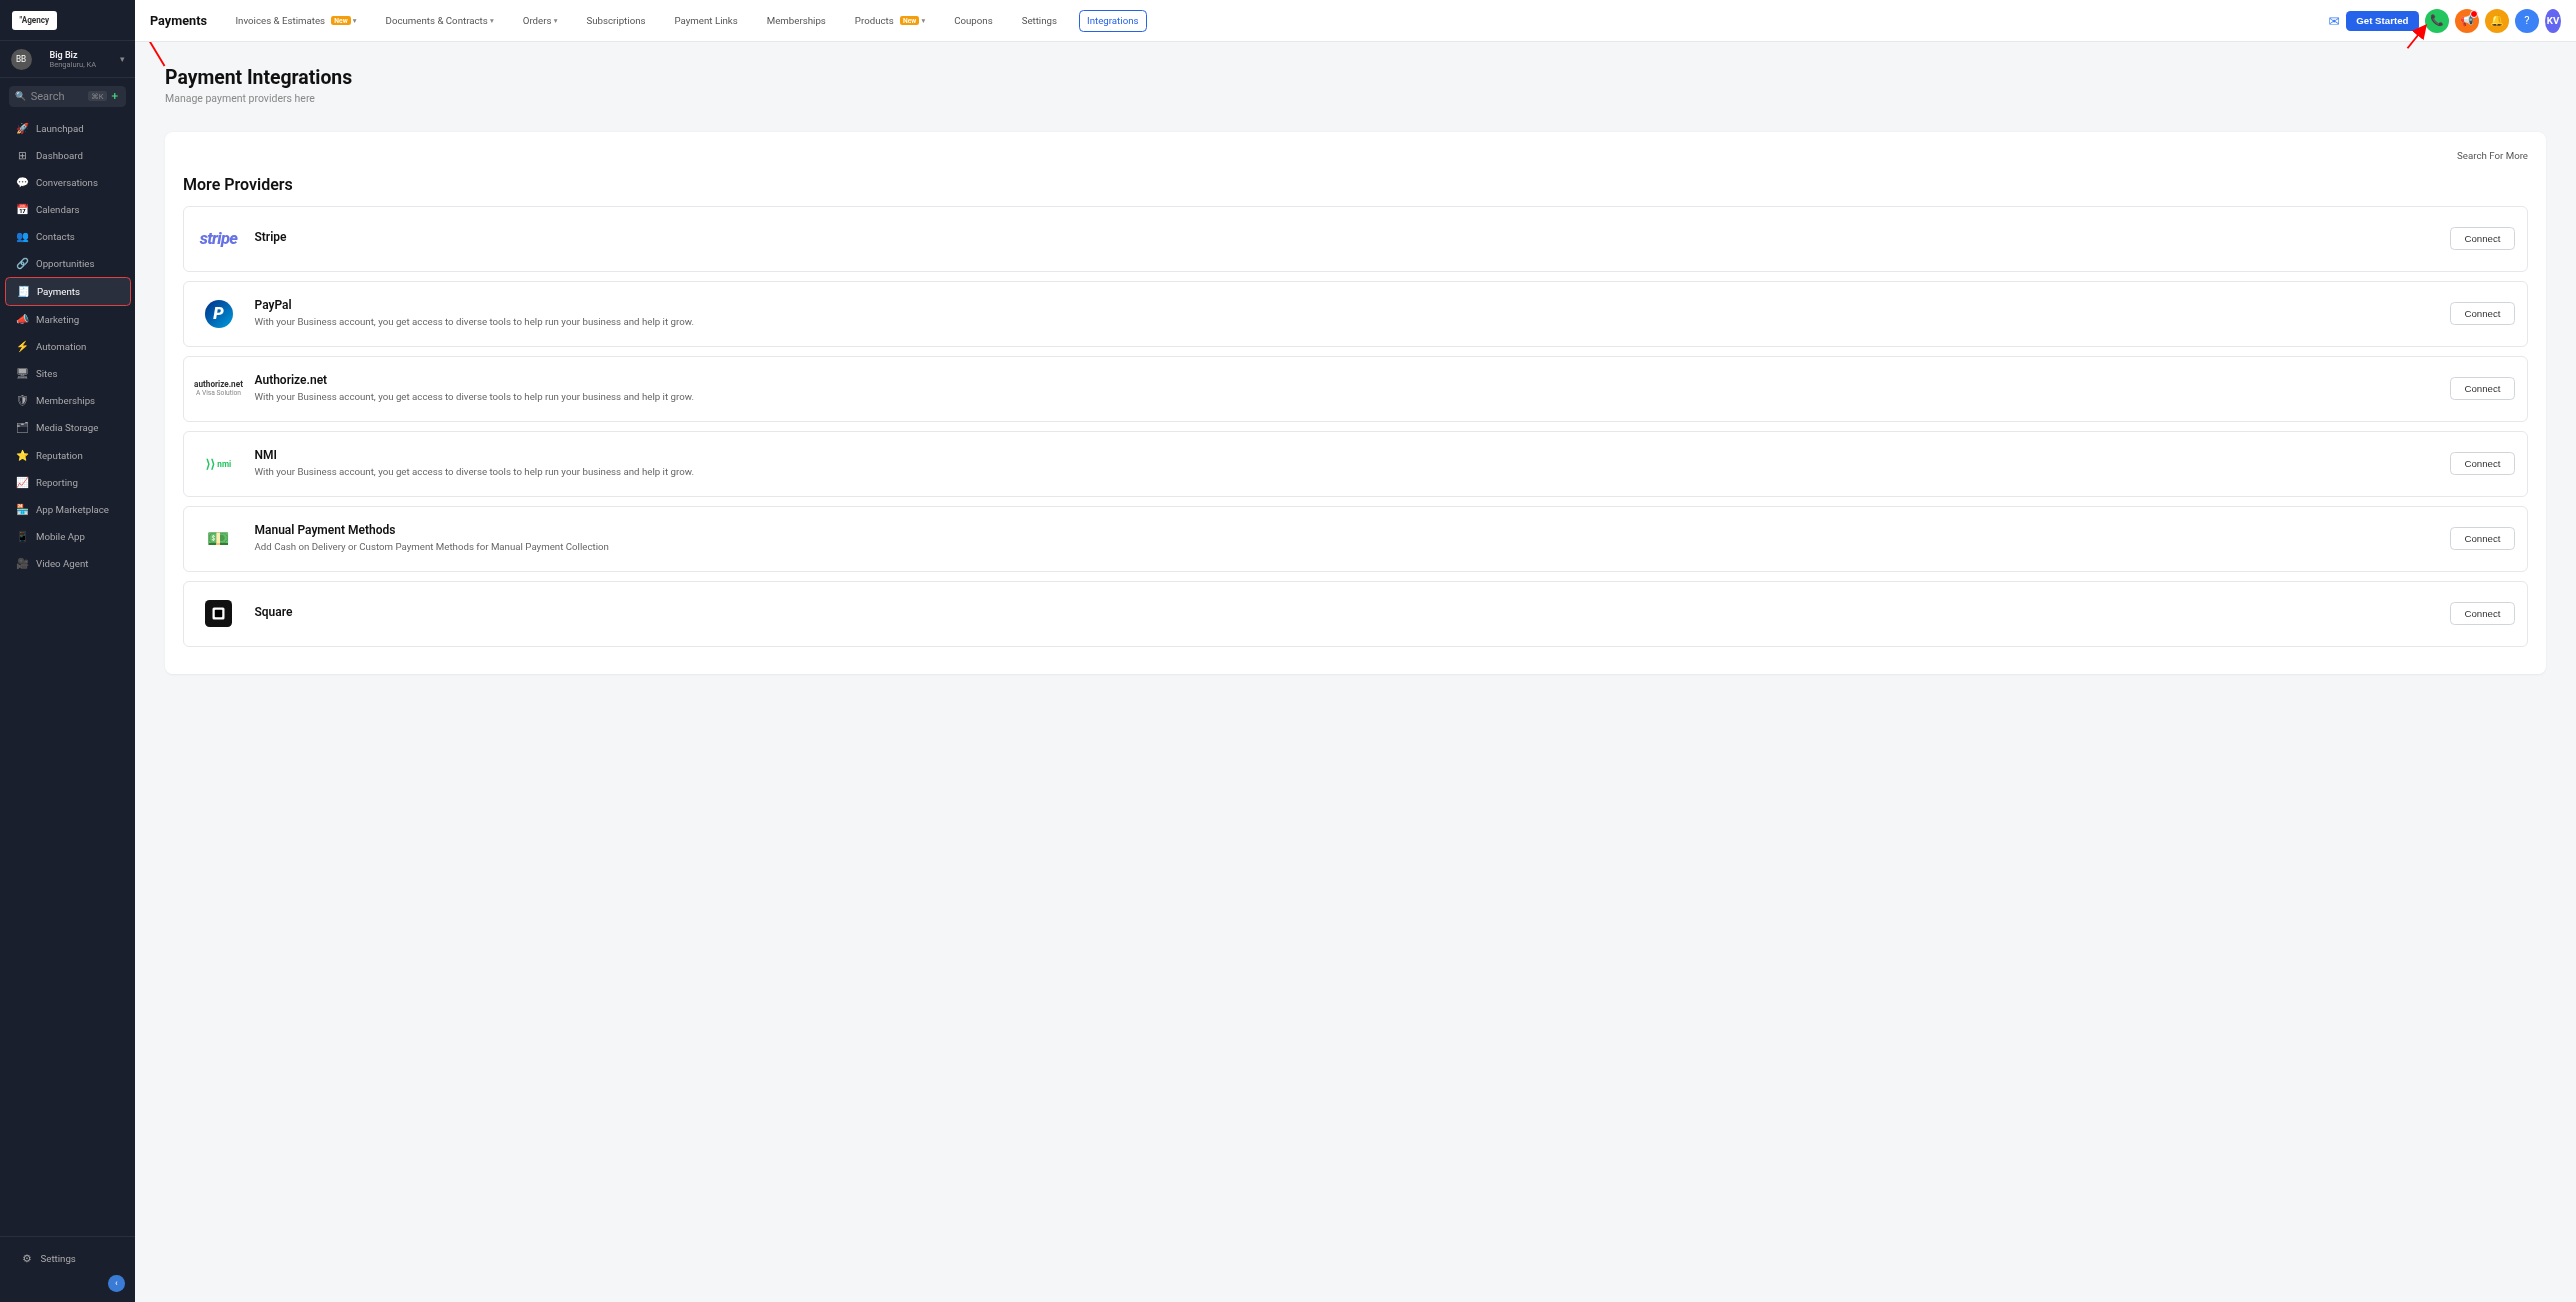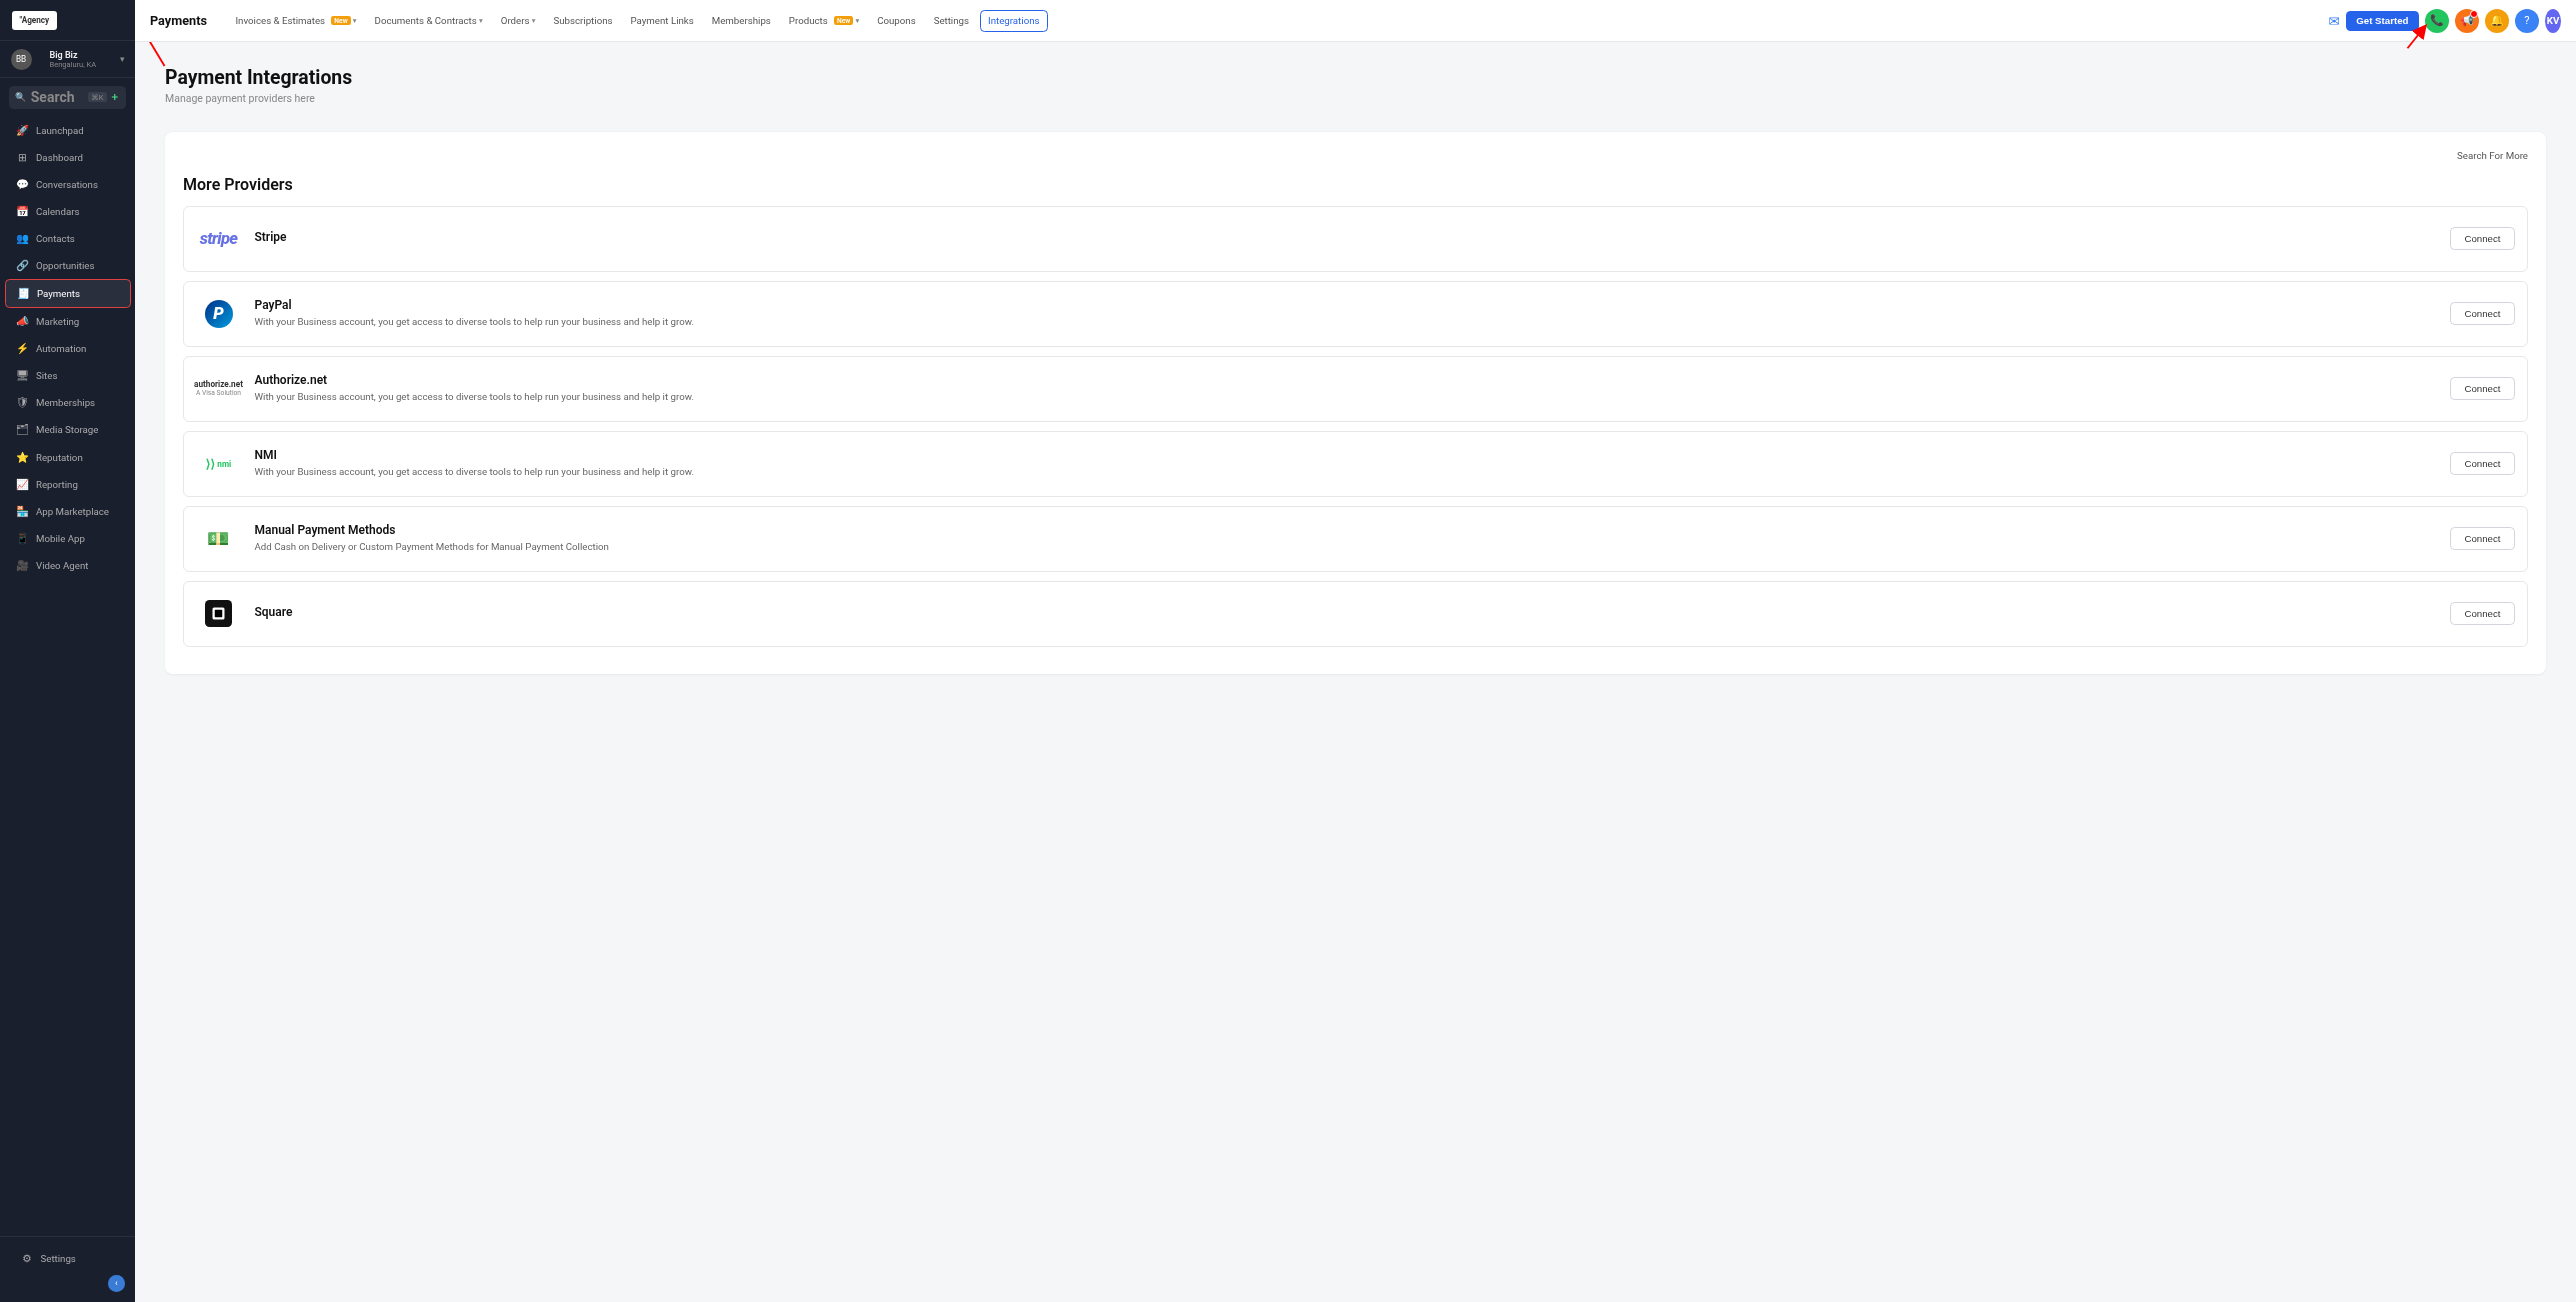--- a/index.html
+++ b/index.html
@@ -57,21 +57,21 @@
     .search-bar {
       display: flex;
       align-items: center;
       margin: 7.5px 9px;
       background: #2a2f3e;
       border-radius: 4.5px;
       padding: 3.7px 6px;
       cursor: pointer;
     }
     .search-bar-icon { color: #888; font-size: 9px; margin-right: 4.5px; }
-    .search-bar-text { color: #888; font-size: 14px; flex: 1; font-weight: bold; }
+    .search-bar-text { color: #888; font-size: 11px; flex: 1; }
     .search-bar-kbd {
       background: #3a3f4e;
       color: #888;
       font-size: 7.5px;
       padding: 0.7px 3px;
       border-radius: 2.2px;
       margin-right: 3px;
     }
     .search-bar-plus {
       color: #4ade80;
@@ -133,21 +133,21 @@
     .top-nav-title {
       font-size: 12.7px;
       font-weight: 700;
       color: #111;
       margin-right: 21px;
       white-space: nowrap;
     }
     .top-nav-links {
       display: flex;
       align-items: center;
-      gap: 3px;
+      gap: 14px;
       flex: 1;
     }
     .nav-link {
       font-size: 9.7px;
       color: #555;
       padding: 4.5px 7.5px;
       border-radius: 4.5px;
       cursor: pointer;
       white-space: nowrap;
       display: flex;

